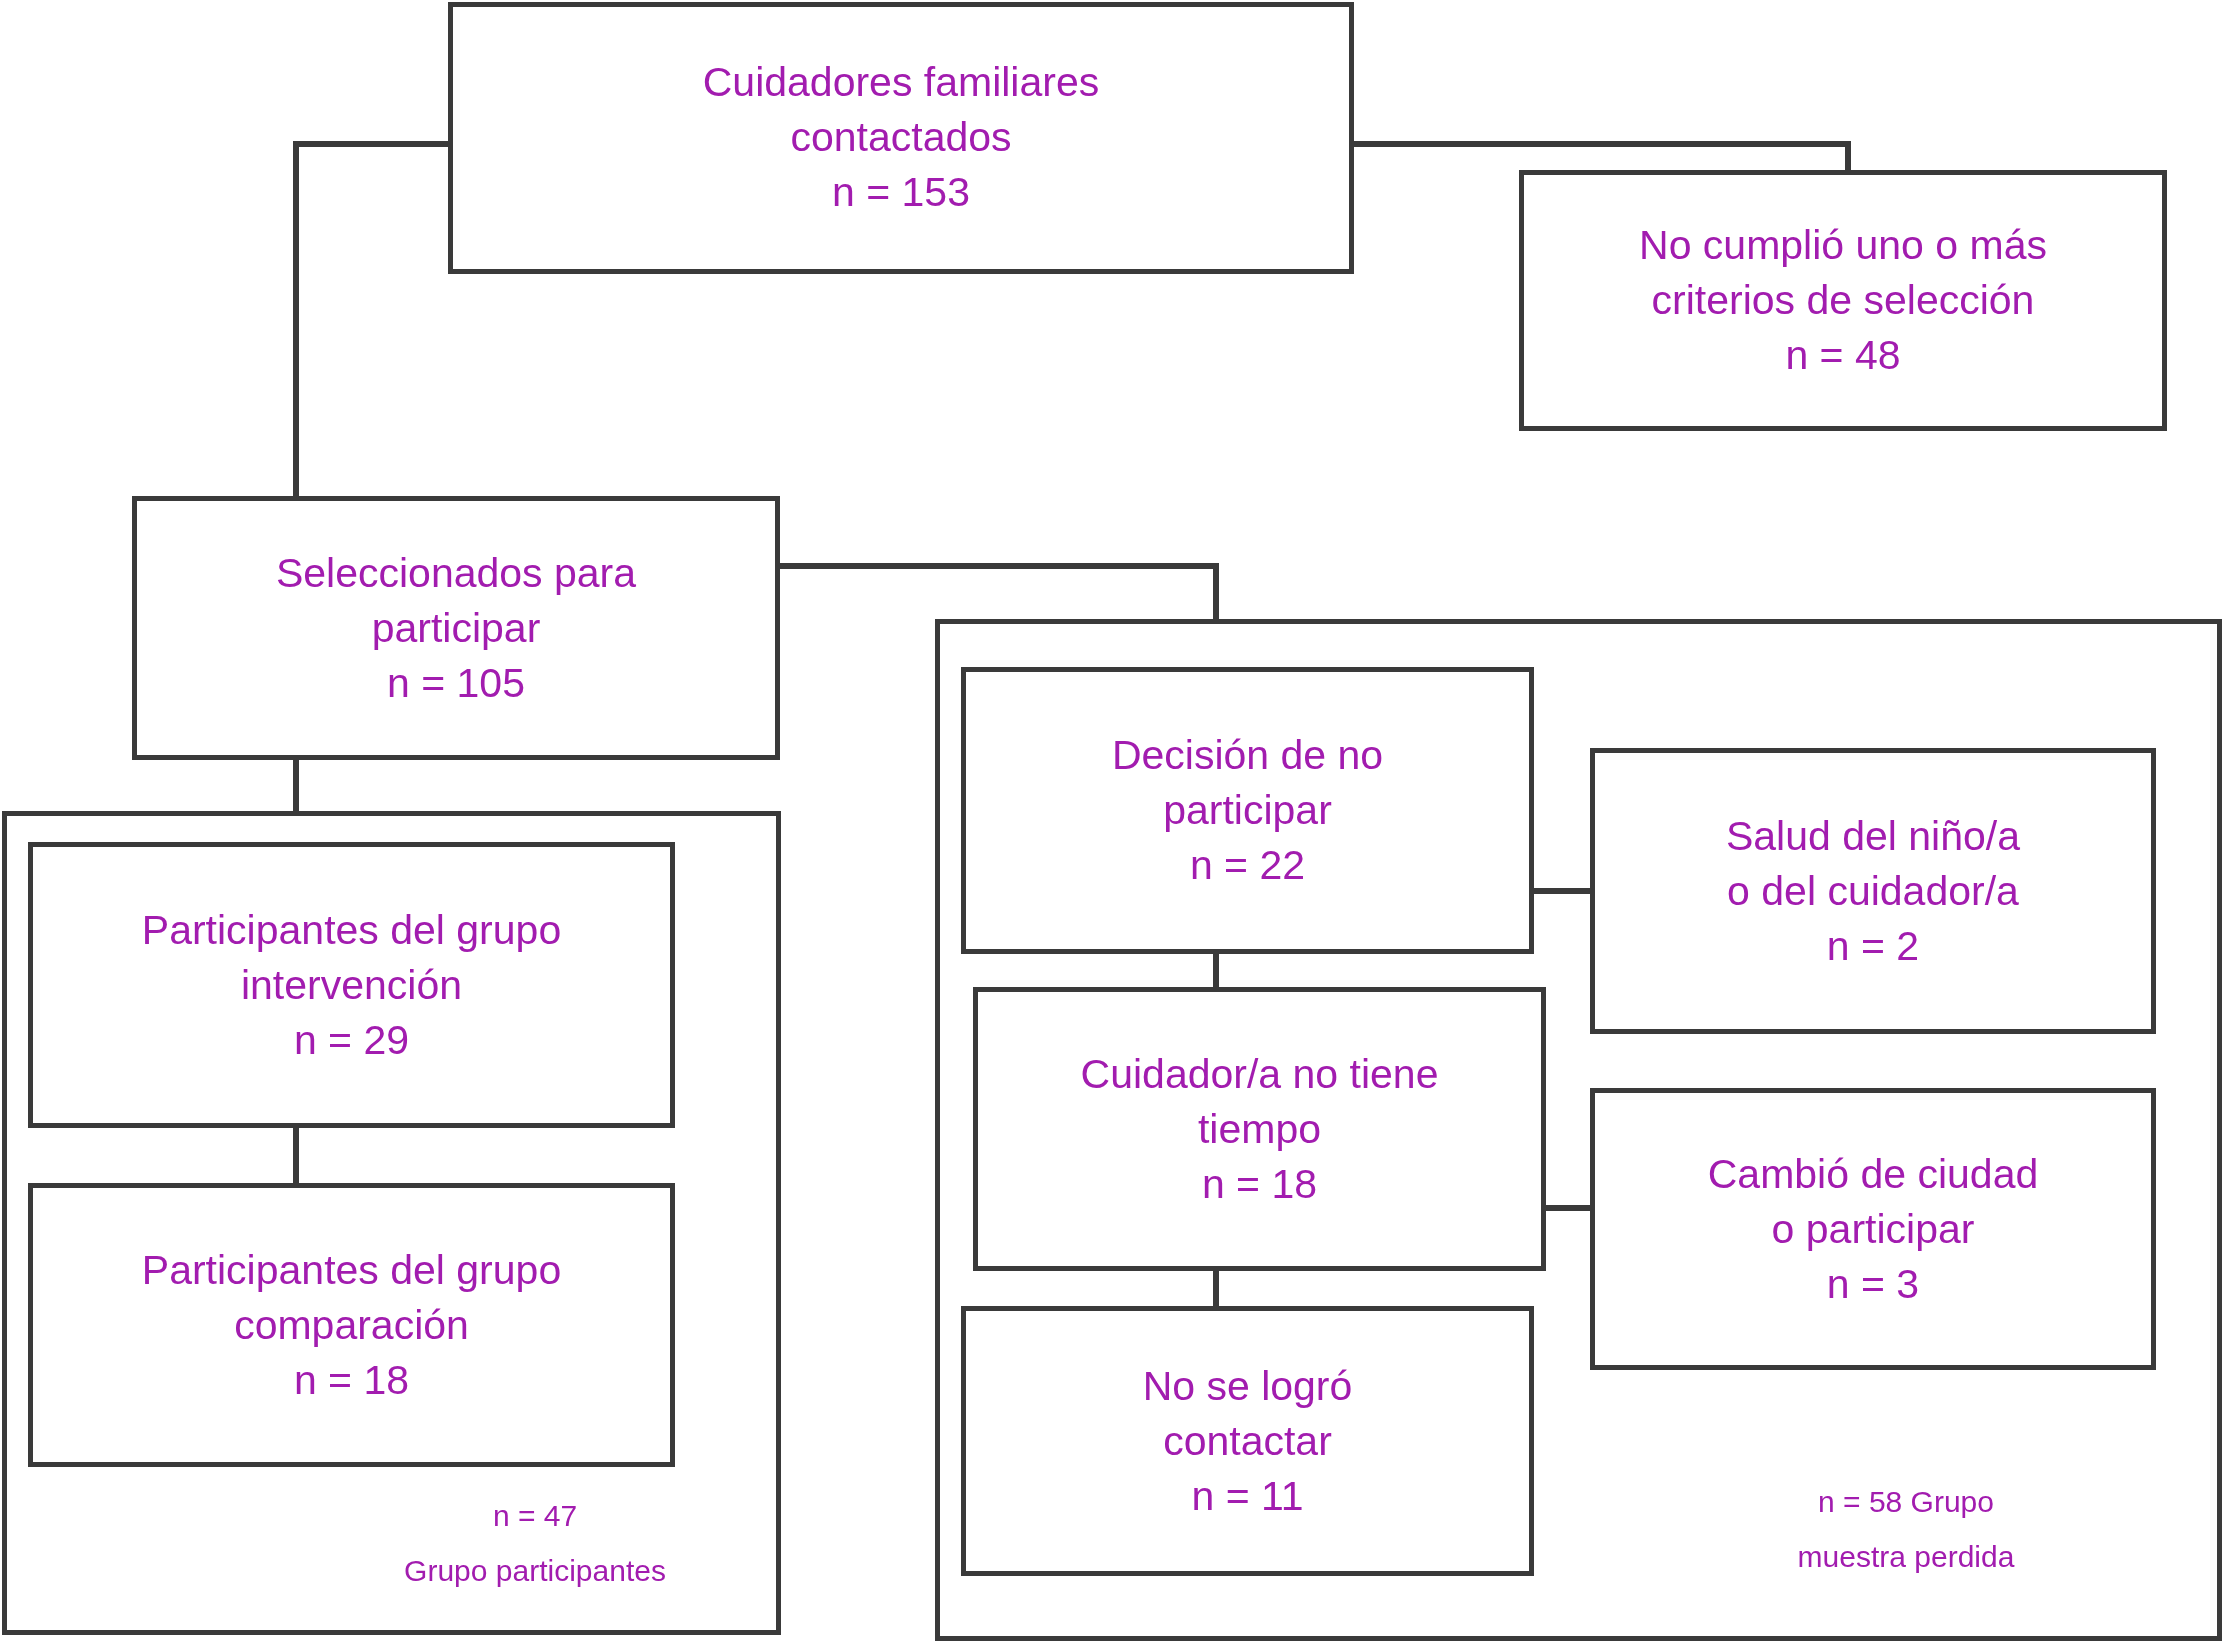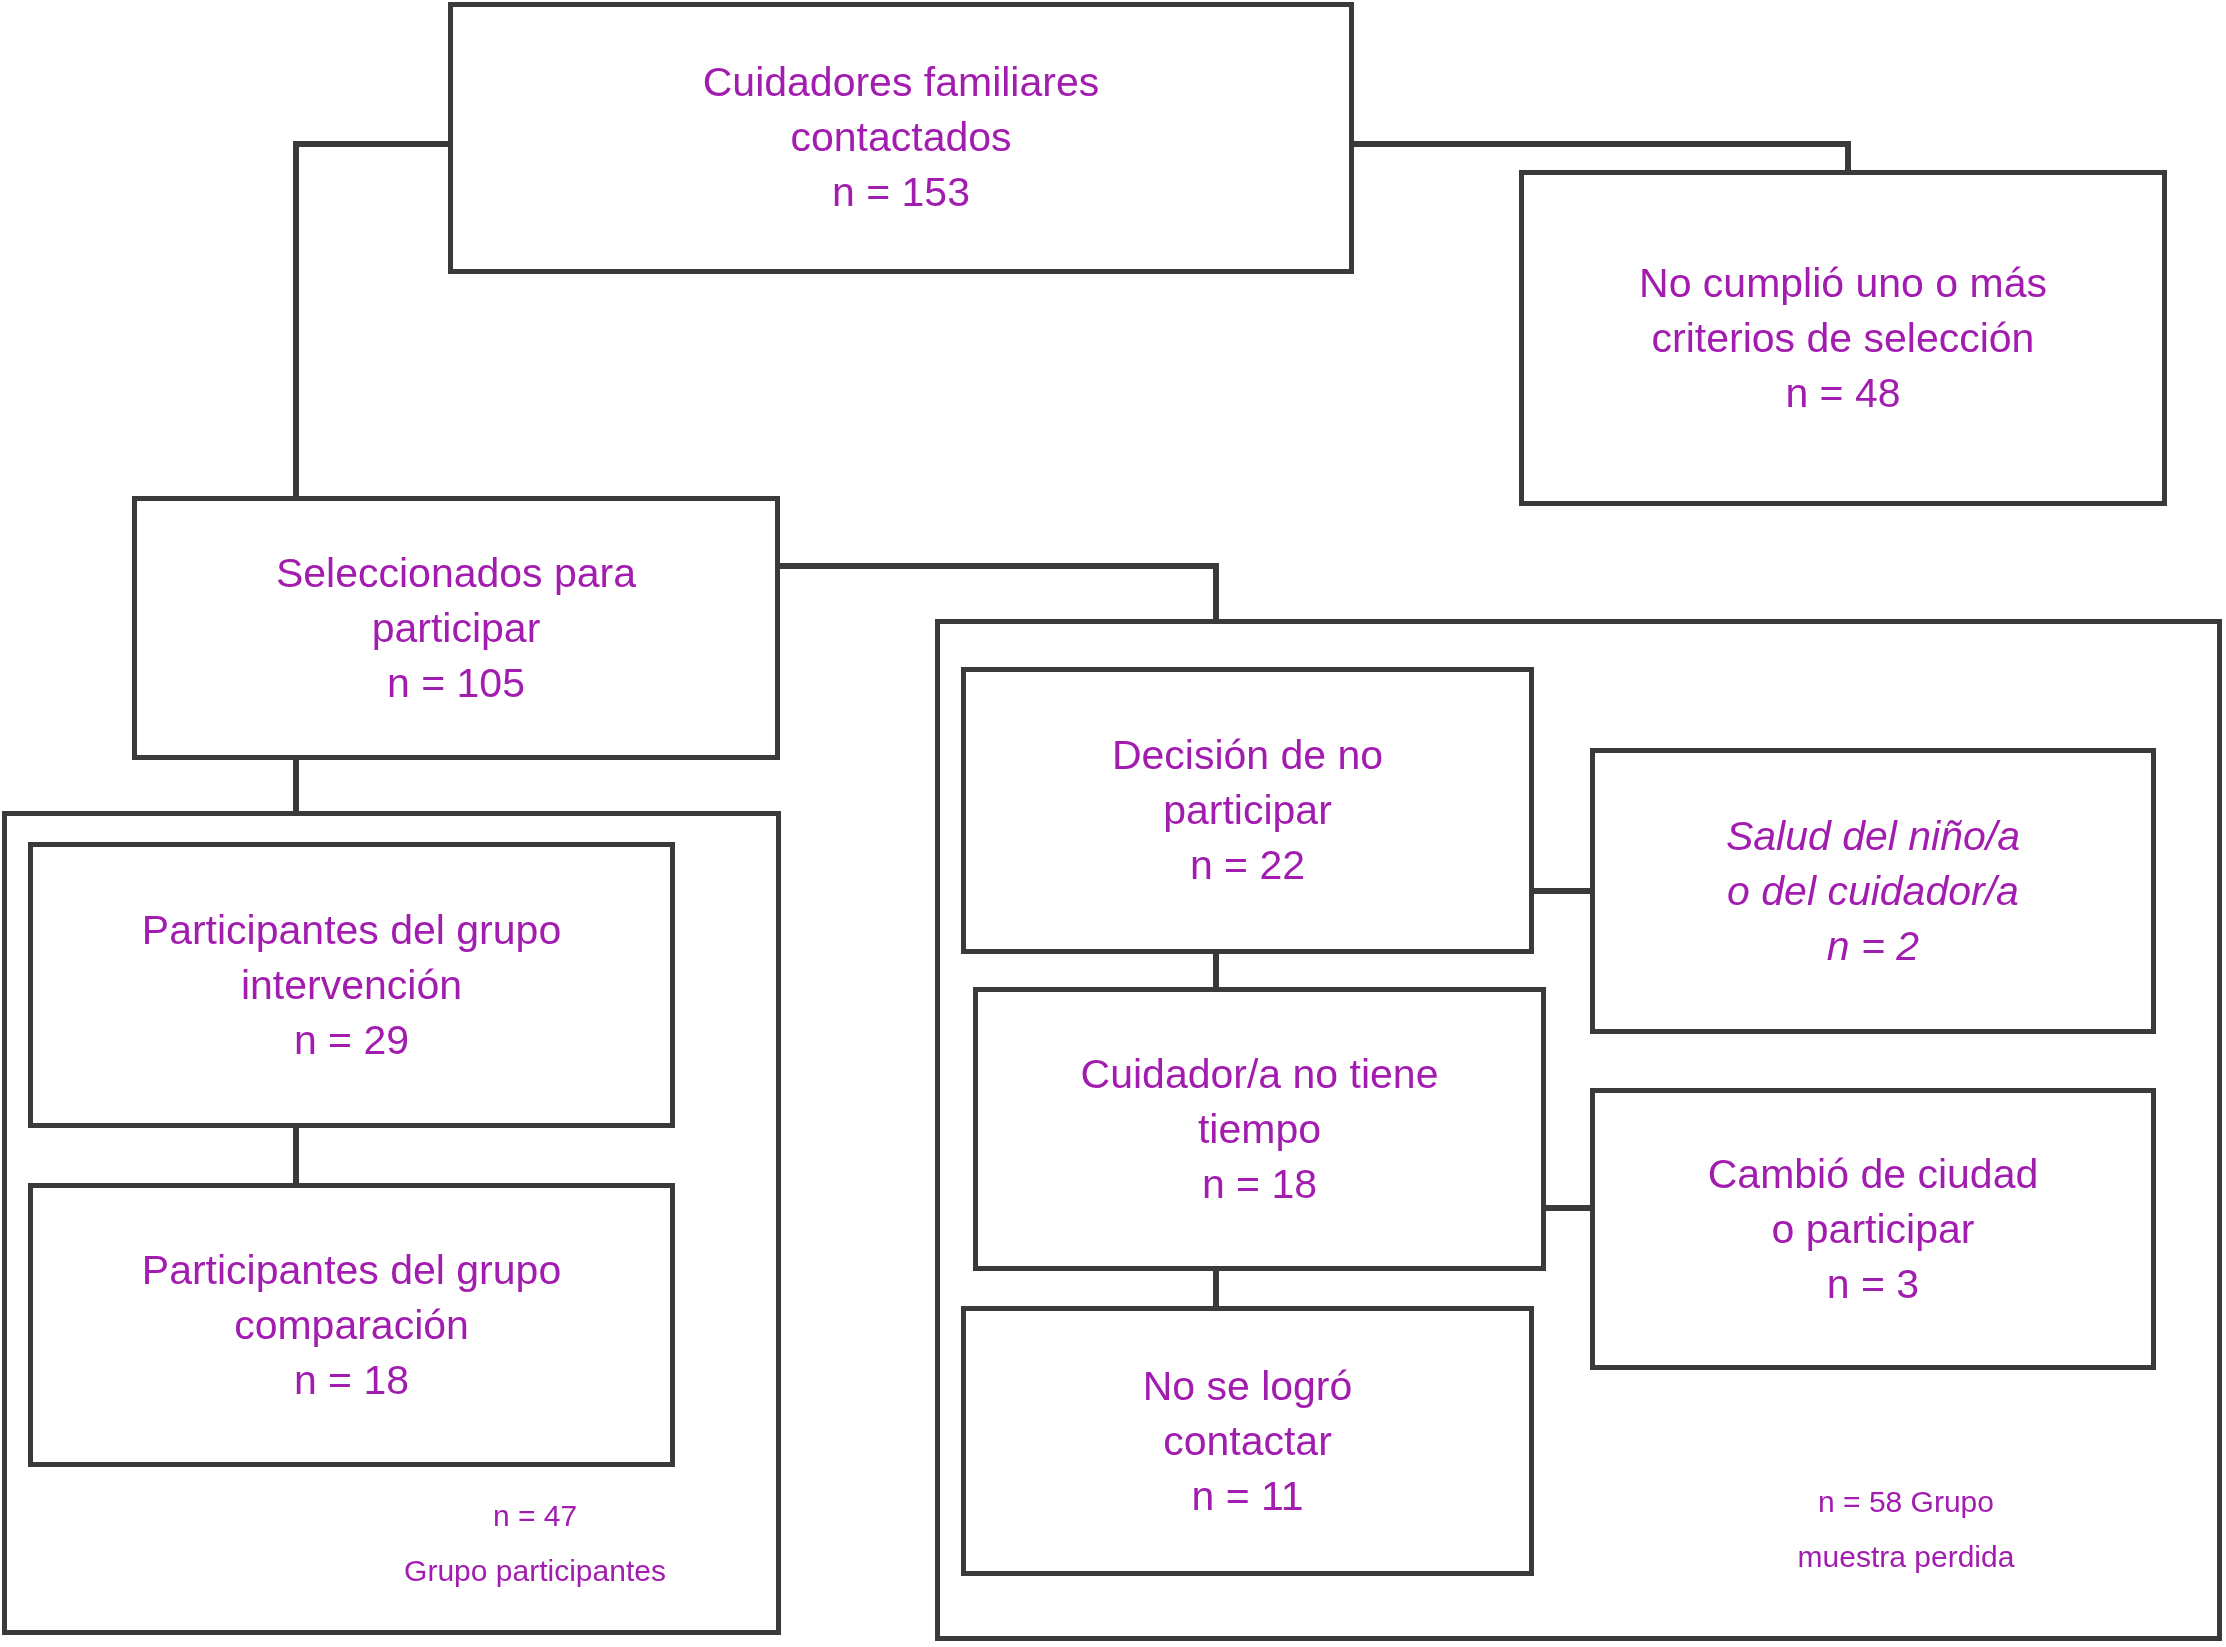--- a/index.html
+++ b/index.html
@@ -75,21 +75,21 @@
 
   <div class="container-box" style="left:1.9px; top:811px; width:779px; height:824px;"></div>
   <div class="container-box" style="left:935px; top:619px; width:1287px; height:1022px;"></div>
 
   <div class="box" style="left:448px; top:1.9px; width:906px; height:272px;">
     <div>Cuidadores familiares</div>
     <div>contactados</div>
     <div>n = 153</div>
   </div>
 
-  <div class="box" style="left:1519px; top:170px; width:648px; height:336px;">
+  <div class="box" style="left:1519px; top:170px; width:648px; height:261px;">
     <div>No cumplió uno o más</div>
     <div>criterios de selección</div>
     <div>n = 48</div>
   </div>
 
   <div class="box" style="left:132px; top:496px; width:648px; height:264px;">
     <div>Seleccionados para</div>
     <div>participar</div>
     <div>n = 105</div>
   </div>
@@ -105,21 +105,21 @@
     <div>comparación</div>
     <div>n = 18</div>
   </div>
 
   <div class="box" style="left:961px; top:667px; width:573px; height:287px;">
     <div>Decisión de no</div>
     <div>participar</div>
     <div>n = 22</div>
   </div>
 
-  <div class="box" style="left:1590px; top:748px; width:566px; height:286px;font-style:italic;">
+  <div class="box" style="left:1590px; top:748px; width:566px; height:286px;">
     <div>Salud del niño/a</div>
     <div>o del cuidador/a</div>
     <div>n = 2</div>
   </div>
 
   <div class="box" style="left:961px; top:987px; width:573px; height:284px;margin-left:12px;">
     <div>Cuidador/a no tiene</div>
     <div>tiempo</div>
     <div>n = 18</div>
   </div>

